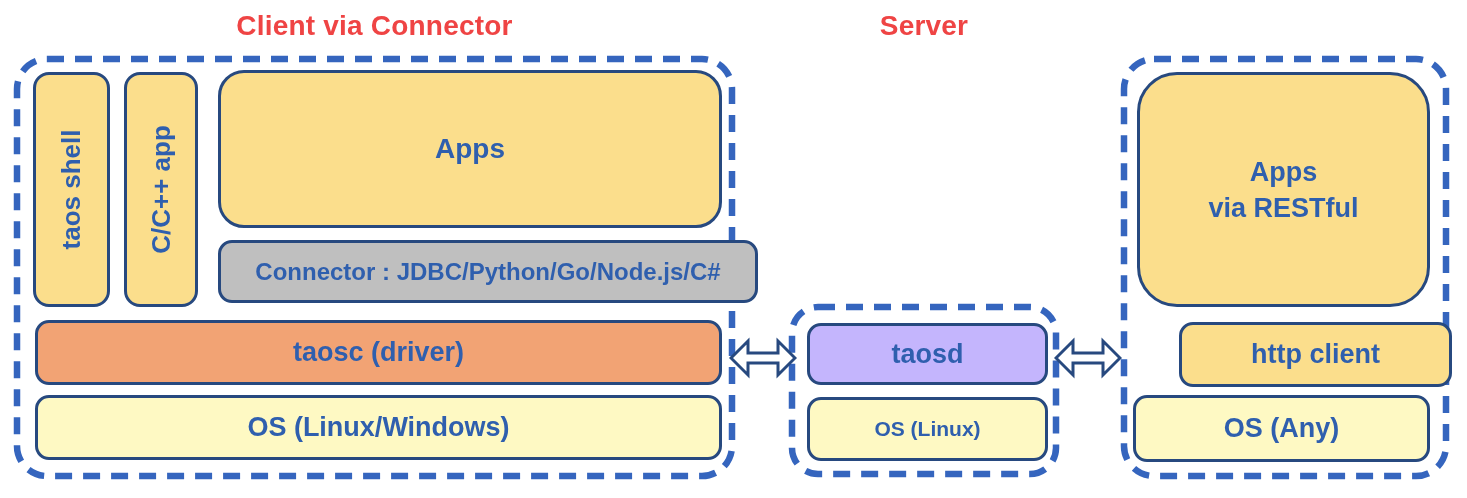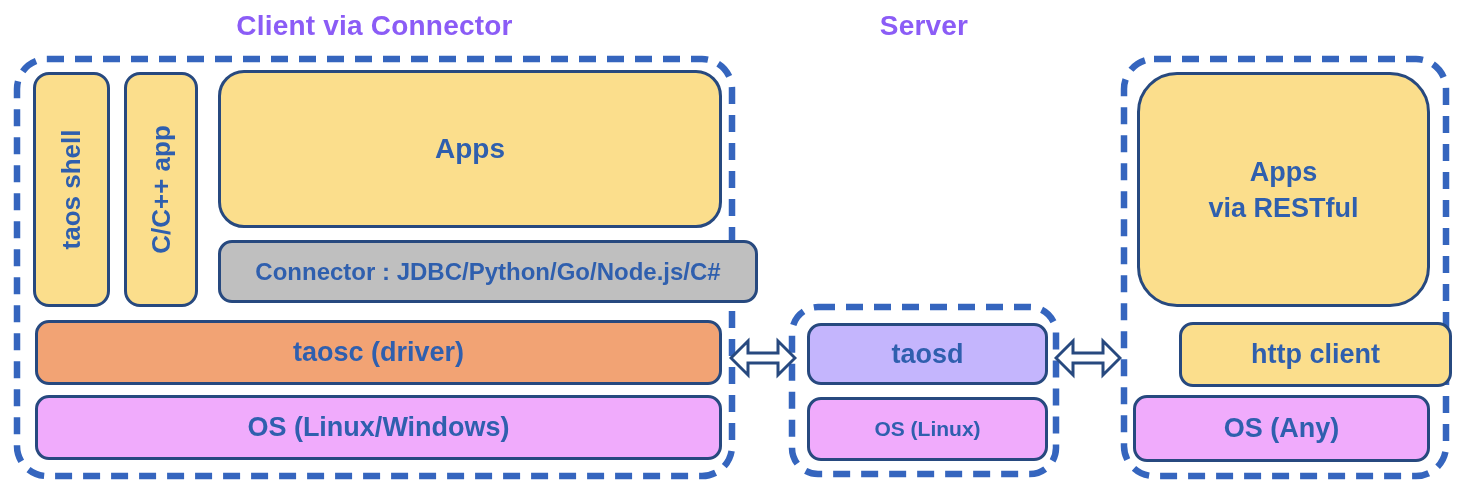--- a/index.html
+++ b/index.html
@@ -10,21 +10,21 @@
     background: #ffffff;
     font-family: "Liberation Sans", sans-serif;
     overflow: hidden;
   }
   .section-title {
     position: absolute;
     top: 10px;
     text-align: center;
     font-size: 28px;
     font-weight: 700;
-    color: #8b5cf6;
+    color: #ef4444;
     letter-spacing: 0.2px;
   }
   .dash-svg { position: absolute; }
   .dash-rect {
     fill: none;
     stroke: #3565BE;
     stroke-width: 6.5;
     stroke-dasharray: 17 11;
   }
   .box {
@@ -34,21 +34,21 @@
     display: flex;
     align-items: center;
     justify-content: center;
     font-weight: 700;
     color: #2F5FAE;
     border-radius: 14px;
   }
   .yellow { background: #FBDE8C; }
   .gray   { background: #BFBFBF; }
   .orange { background: #F2A374; text-align: right; }
-  .blue   { background: #f0abfc; text-align: right; }
+  .blue   { background: #fef9c3; text-align: right; }
   .green  { background: #c4b5fd; }
   .vbox span {
     transform: rotate(-90deg);
     white-space: nowrap;
     font-size: 26px;
   }
   .arrow-svg { position: absolute; z-index: 5; }
   .arrow-shape {
     fill: #ffffff;
     stroke: #27497F;

